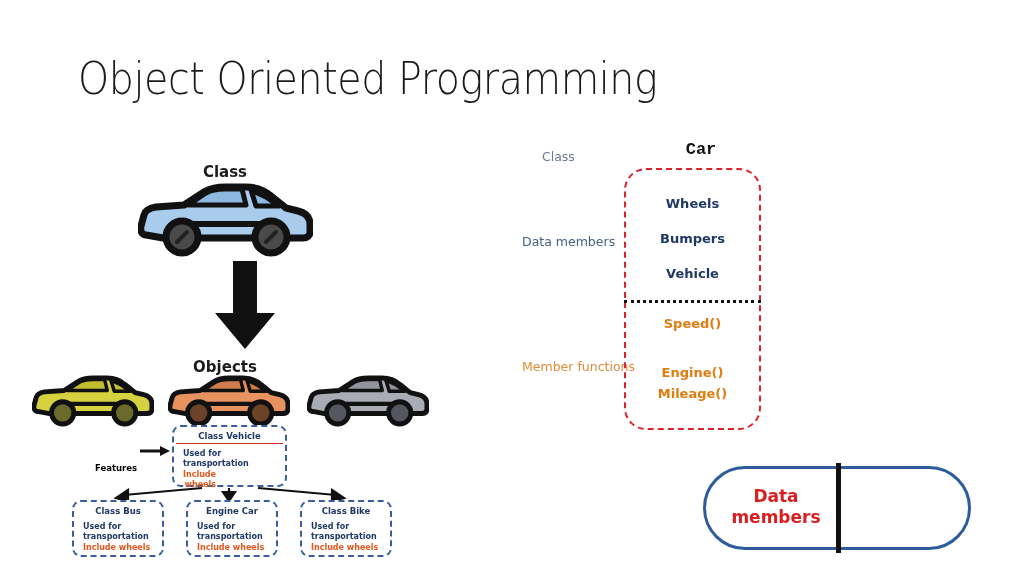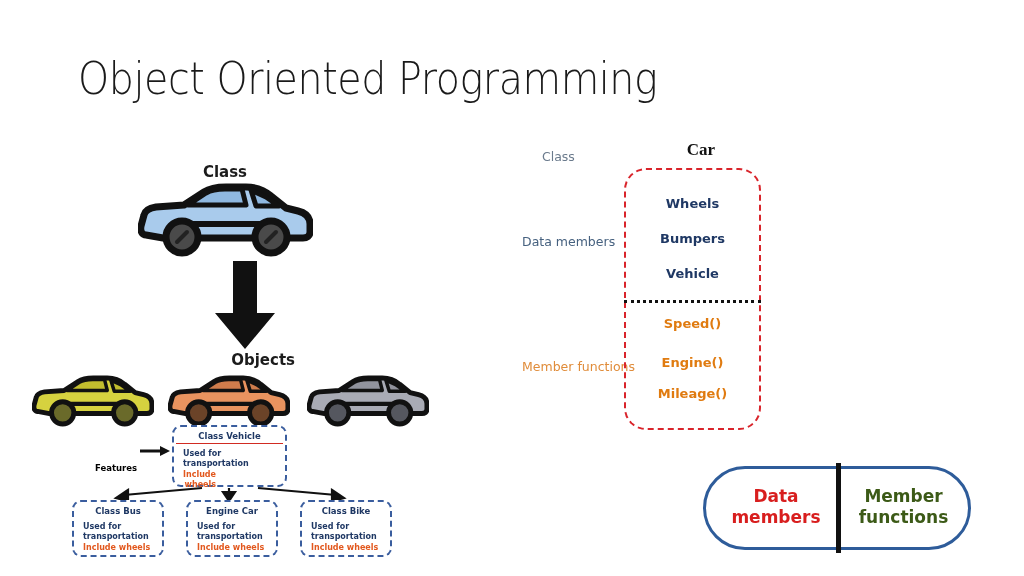--- a/index.html
+++ b/index.html
@@ -42,21 +42,21 @@
   .fig-label {
     position: absolute;
     font-size: 15px;
     font-weight: bold;
     color: #1c1c1c;
     font-family: "DejaVu Sans", sans-serif;
     text-align: center;
     white-space: nowrap;
   }
   #label-class { left: 145px; top: 8px; width: 120px; }
-  #label-objects { left: 135px; top: 196px; width: 140px; text-align: right; }
+  #label-objects { left: 135px; top: 203px; width: 140px; }
 
   
   .car-svg { position: absolute; }
 
   
   #big-arrow {
     position: absolute;
     left: 185px;
     top: 106px;
     width: 80px;
@@ -73,21 +73,21 @@
   }
   #car-title {
     position: absolute;
     left: 126px;
     top: 8px;
     width: 110px;
     text-align: center;
     font-size: 17px;
     font-weight: bold;
     color: #111;
-    font-family: Liberation Serif, serif;
+    font-family: Liberation Mono, monospace;
   }
   #car-box {
     position: absolute;
     left: 104px;
     top: 36px;
     width: 137px;
     height: 262px;
     border: 2.5px dashed #d9242b;
     border-radius: 22px;
     box-sizing: border-box;
@@ -109,21 +109,21 @@
     font-weight: bold;
     font-family: "DejaVu Sans", sans-serif;
     white-space: nowrap;
   }
   .data-member { color: #1f3864; }
   .member-fn { color: #e07b10; }
   #entry-wheels  { top: 64px; }
   #entry-bumpers { top: 99px; }
   #entry-exhaust { top: 134px; }
   #entry-speed   { top: 184px; }
-  #entry-engine  { top: 223px; }
+  #entry-engine  { top: 233px; }
   #entry-mileage { top: 254px; }
 
   .side-label {
     position: absolute;
     font-size: 12.5px;
     font-family: "DejaVu Sans", sans-serif;
     white-space: nowrap;
   }
   #side-class { left: 22px; top: 17px; color: #6a7a8c; }
   #side-data  { left: 2px;  top: 102px; color: #46617f; }
@@ -377,15 +377,13 @@
 transportation</div>
     <div class="inh-line-orange child-l2" style="white-space:pre;">Include wheels</div>
   </div>
 </div>
 
 <div id="capsule-figure">
   <div id="capsule"></div>
   <div id="capsule-split"></div>
   <div class="capsule-text" id="capsule-data" style="white-space:pre;">Data
 members</div>
-  <div class="capsule-text" id="capsule-funcs" style="white-space:pre;">Member
-functions</div>
 </div>
 
 </body></html>

